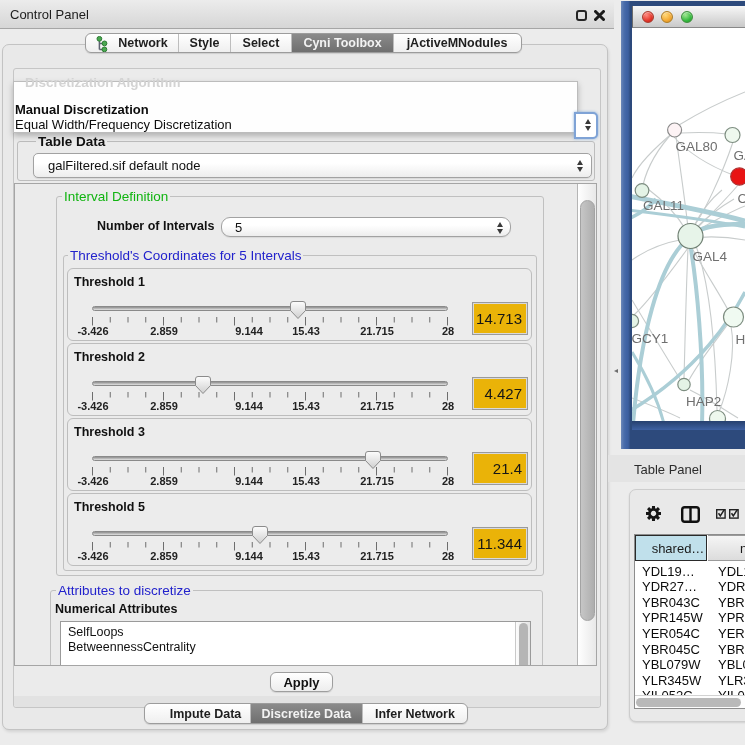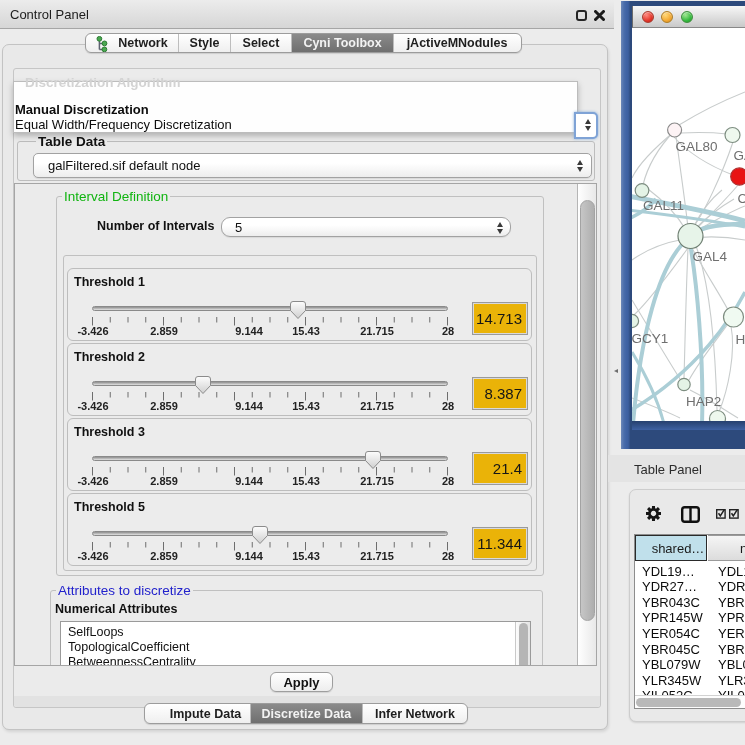--- a/index.html
+++ b/index.html
@@ -139,20 +139,21 @@
 <div class="combo" style="left:33px; top:153px; width:559px; height:25px; padding-left:14px;">galFiltered.sif default node<span class="spin" style="right:7px; top:6px;"></span></div>
 
 <div class="abs" id="scrollpane">
 
   <div class="grp" style="left:41px; top:12px; width:488px; height:380px; border-color:#c0c0c0;"></div>
   <div class="grptitle" style="left:47px; top:5px; color:#10b410;">Interval Definition</div>
   <div class="abs" style="left:82px; top:35px; font-size:12.5px; font-weight:bold; color:#111;">Number of Intervals</div>
   <div class="combo" style="left:206px; top:33px; width:290px; height:20px; padding-left:13px; border-radius:9px;">5<span class="spin" style="right:6px; top:4px;"></span></div>
 
   <div class="grp" style="left:48px; top:71px; width:474px; height:316px; border-color:#c0c0c0;"></div>
+  <div class="grptitle" style="left:53px; top:64px; color:#2222cc;">Threshold's Coordinates for 5 Intervals</div>
 
   <div class="tbox" style="top:84px;">
     <div class="lbl">Threshold 1</div>
     <div class="track"></div>
       <svg class="ticks" viewBox="0 0 357 9" preserveAspectRatio="none">
         <g stroke="#6e6e6e" stroke-width="1">
           <line x1="0.50" y1="0" x2="0.50" y2="8.5"></line>
           <line x1="18.25" y1="0" x2="18.25" y2="5.5"></line>
           <line x1="36.00" y1="0" x2="36.00" y2="5.5"></line>
           <line x1="53.75" y1="0" x2="53.75" y2="5.5"></line>
@@ -222,21 +223,21 @@
       </svg>
     <div class="tl tl1">-3.426</div>
       <div class="tl tl2">2.859</div>
       <div class="tl tl3">9.144</div>
       <div class="tl tl4">15.43</div>
       <div class="tl tl5">21.715</div>
       <div class="tl tl6">28</div>
     <svg class="thumb" style="left:127px;" viewBox="0 0 16 18">
         <path d="M3 0.5 H13 Q15.5 0.5 15.5 3 V9.5 L8 17.5 L0.5 9.5 V3 Q0.5 0.5 3 0.5 Z" fill="url(#tg)" stroke="#8b8b8b"></path>
       </svg>
-    <div class="vbox">8.387</div>
+    <div class="vbox">4.427</div>
   </div>
   <div class="tbox" style="top:234px;">
     <div class="lbl">Threshold 3</div>
     <div class="track"></div>
       <svg class="ticks" viewBox="0 0 357 9" preserveAspectRatio="none">
         <g stroke="#6e6e6e" stroke-width="1">
           <line x1="0.50" y1="0" x2="0.50" y2="8.5"></line>
           <line x1="18.25" y1="0" x2="18.25" y2="5.5"></line>
           <line x1="36.00" y1="0" x2="36.00" y2="5.5"></line>
           <line x1="53.75" y1="0" x2="53.75" y2="5.5"></line>
@@ -308,21 +309,20 @@
         <path d="M3 0.5 H13 Q15.5 0.5 15.5 3 V9.5 L8 17.5 L0.5 9.5 V3 Q0.5 0.5 3 0.5 Z" fill="url(#tg)" stroke="#8b8b8b"></path>
       </svg>
     <div class="vbox">11.344</div>
   </div>
 
   <div class="grp" style="left:35px; top:406px; width:493px; height:200px; border-color:#c0c0c0;"></div>
   <div class="grptitle" style="left:41px; top:399px; color:#2222cc;">Attributes to discretize</div>
   <div class="abs" style="left:40px; top:418px; font-size:12.5px; font-weight:bold; color:#111;">Numerical Attributes</div>
   <div id="attrlist">
     <div class="li">SelfLoops</div>
-    <div class="li">TopologicalCoefficient</div>
     <div class="li">BetweennessCentrality</div>
     <div id="alsb">
         <div id="alsbthumb"></div>
       </div>
   </div>
 
   <div class="abs" id="vsb">
       <div class="abs" id="vsbthumb"></div>
     </div>
 </div>

